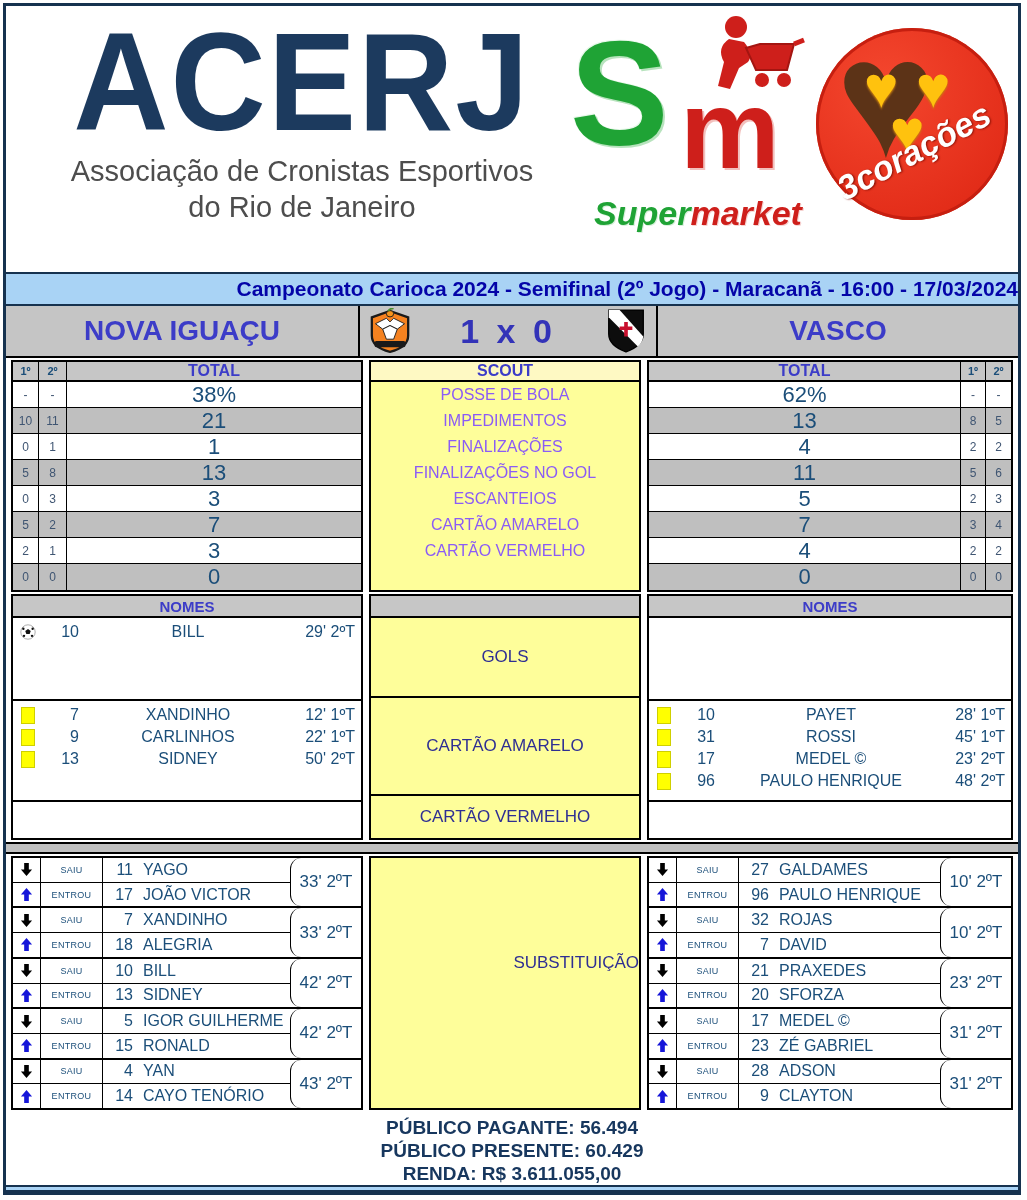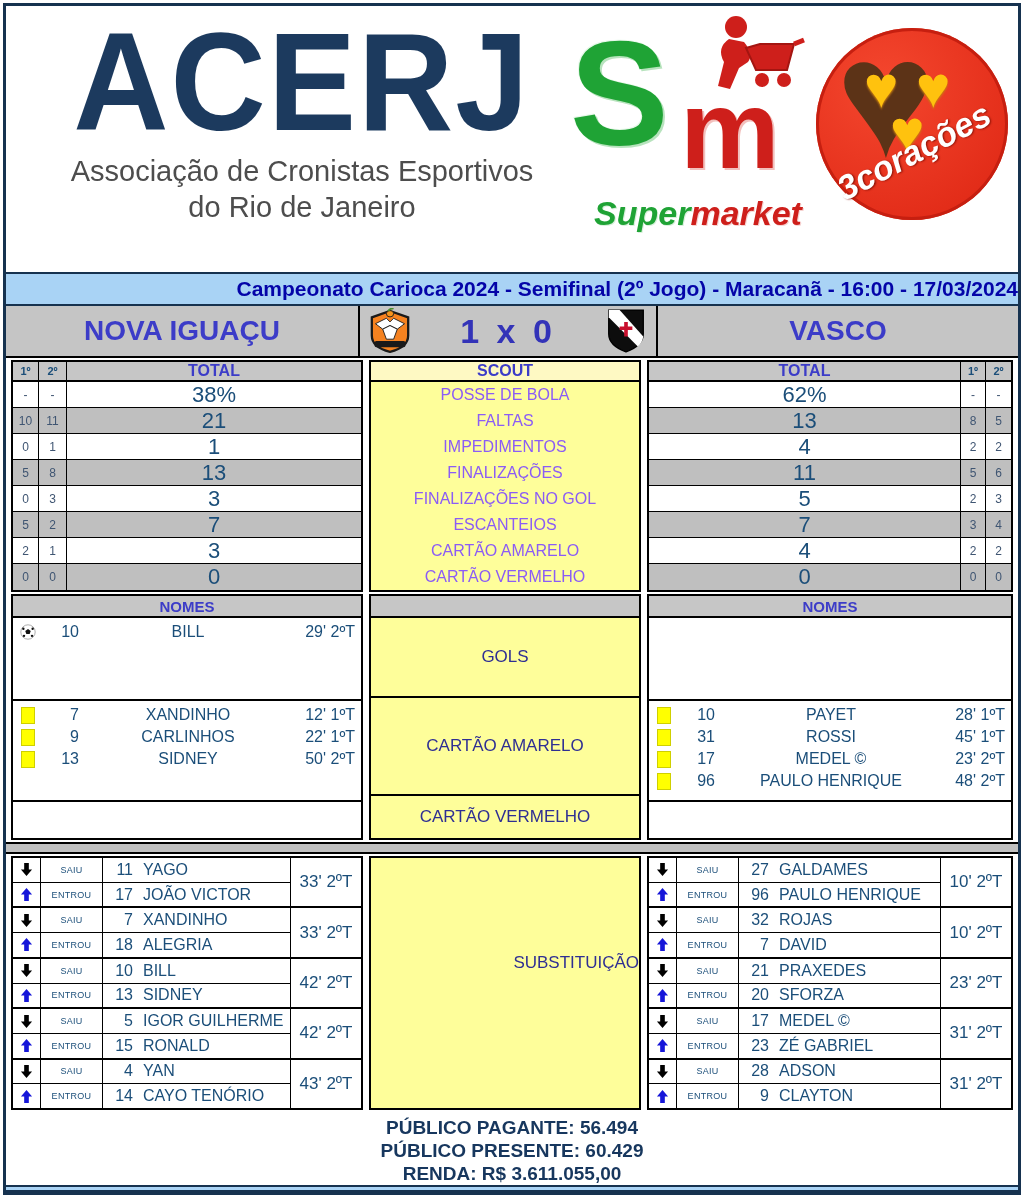--- a/index.html
+++ b/index.html
@@ -92,21 +92,21 @@
   .spanel{display:flex;flex-direction:column;}
   .pair{flex:1;display:flex;border-bottom:2px solid #000;}
   .pair:last-child{border-bottom:none;}
   .pair-rows{flex:1;display:flex;flex-direction:column;}
   .srow{flex:1;display:grid;grid-template-columns:28px 62px 1fr;align-items:center;}
   .srow.out{border-bottom:1px solid #000;}
   .sarrow{display:flex;align-items:center;justify-content:center;border-right:1px solid #000;height:100%;}
   .sinout{font-size:9px;color:#1B4E79;text-align:center;border-right:1px solid #000;height:100%;display:flex;align-items:center;justify-content:center;letter-spacing:.3px;}
   .snamecell{display:flex;align-items:center;font-size:16px;color:#1B4E79;}
   .s-num{display:inline-block;width:30px;text-align:right;margin-right:10px;}
-  .stime{flex:0 0 70px;border-left:1px solid #000;display:flex;align-items:center;justify-content:center;font-size:17px;color:#1B4E79;}
+  .stime{flex:0 0 70px;border-left:1px solid #000;display:flex;align-items:center;justify-content:center;font-size:17px;color:#1B4E79;border-radius:11px;}
   .smid{background:#FEFE9A;display:flex;align-items:flex-start;justify-content:flex-end;}
   .smid span{margin-top:95px;font-size:17px;color:#2F2F93;}
 
   
   .footer{padding-top:6px;text-align:center;}
   .fline{font-size:19px;line-height:23px;font-weight:bold;color:#17375E;}
   .bottom-rule{position:absolute;left:0;right:0;bottom:0;height:3px;background:#A9D3F5;border-top:2px solid #16324F;border-bottom:2px solid #16324F;}
 </style>
 </head>
 <body>
@@ -210,21 +210,20 @@
       <div class="c tv">3</div>
 
       <div class="c sv g">0</div>
       <div class="c sv g">0</div>
       <div class="c tv g">0</div>
     </div>
 
     <div class="panel scoutcol b-mid">
       <div class="c scout-head">SCOUT</div>
       <div class="c scout-label">POSSE DE BOLA</div>
-      <div class="c scout-label">FALTAS</div>
       <div class="c scout-label">IMPEDIMENTOS</div>
       <div class="c scout-label">FINALIZAÇÕES</div>
       <div class="c scout-label">FINALIZAÇÕES NO GOL</div>
       <div class="c scout-label">ESCANTEIOS</div>
       <div class="c scout-label">CARTÃO AMARELO</div>
       <div class="c scout-label">CARTÃO VERMELHO</div>
     </div>
 
     <div class="panel statgrid right b-right">
       <div class="c th">TOTAL</div>

